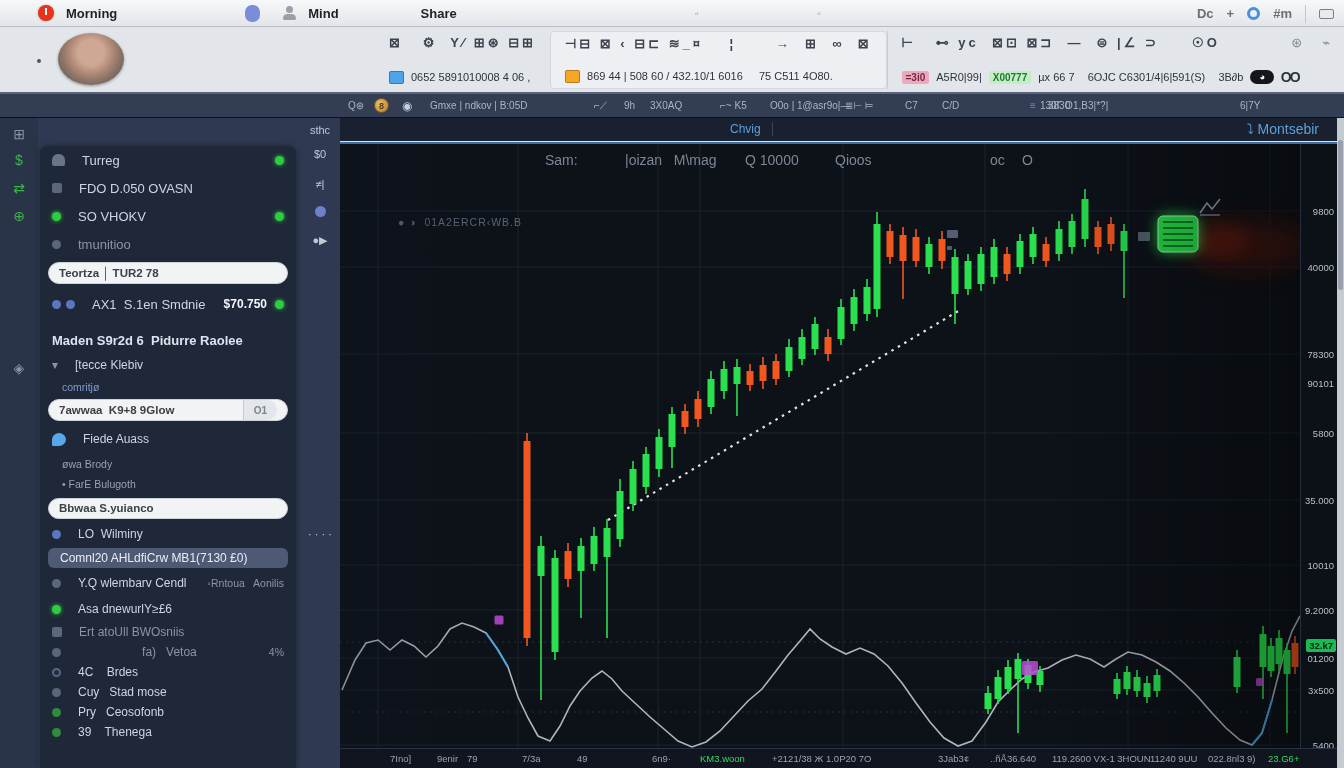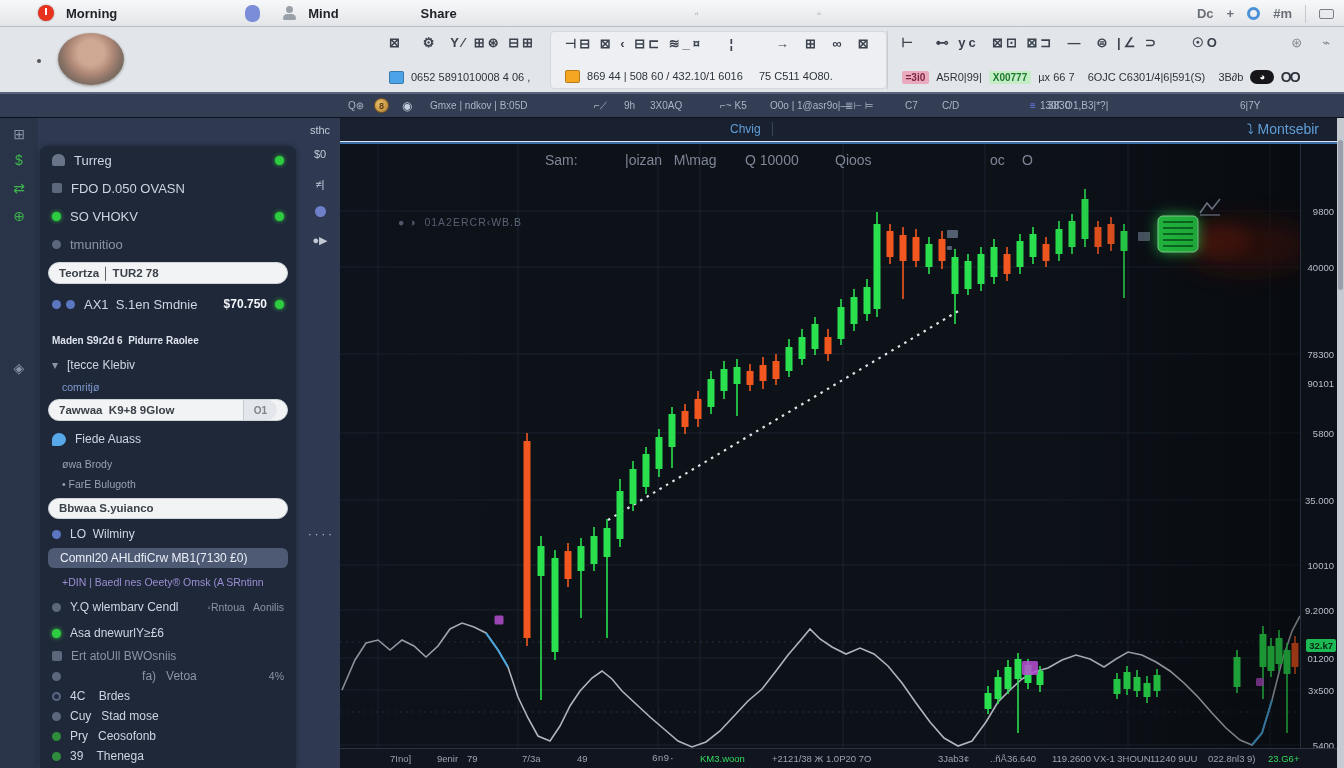--- a/index.html
+++ b/index.html
@@ -55,25 +55,25 @@
 
   
   #sidebar { position:absolute; left:0; top:118px; width:340px; height:650px; background:#2f3a52; }
   #rail { position:absolute; left:0; top:0; width:38px; height:650px; background:#2a3449; }
   .rail-ic { position:absolute; left:0; width:38px; text-align:center; font-size:14px; color:#8a93a8; }
   .rail-ic.grn { color:#3bb54a; }
   #sb-header { position:absolute; left:50px; top:3px; width:250px; height:24px; color:#d7dde8;
     font-size:13px; font-weight:bold; line-height:24px; white-space:pre; }
   #sb-card { position:absolute; left:40px; top:28px; width:256px; height:622px;
     background:#1f2838; border-radius:8px 8px 0 0; box-shadow:0 0 6px rgba(0,0,0,.4); overflow:hidden; }
-  .sbrow { display:flex; align-items:center; padding:0 12px; color:#cdd5e2; font-size:13px; white-space:pre; cursor:default; }
+  .sbrow { display:flex; align-items:center; padding:0 12px; color:#cdd5e2; font-size:13px; white-space:pre; cursor:default;gap:8px; }
   .sbrow .lab { flex:1 1 auto; overflow:hidden; }
   .sbrow.sect2 { font-size:12px; }
   .sbrow.dim { color:#8b94a6; }
-  .sb-head { color:#dde3ee; font-weight:bold; font-size:10px; padding:0 12px; display:flex; align-items:center; white-space:pre; }
+  .sb-head { color:#dde3ee; font-weight:bold; font-size:13px; padding:0 12px; display:flex; align-items:center; white-space:pre; }
   .sb-small { color:#97a1b4; font-size:10.5px; padding:0 22px; display:flex; align-items:center; white-space:pre; }
   .ic { flex:0 0 auto; margin-right:9px; }
   .dot { width:9px; height:9px; border-radius:50%; }
   .dot.g { background:#2ecc40; box-shadow:0 0 4px #2ecc40; }
   .dot.gd { background:#2e8c3c; }
   .dot.gr { background:#5c677c; }
   .dot.bl { background:#5b77c0; }
   .sq { width:10px; height:10px; border-radius:2px; background:#5c677c; }
   .bell { width:13px; height:12px; background:#6a7488; border-radius:6px 6px 2px 2px; }
   .bird { width:14px; height:13px; background:#57a8e8; border-radius:50% 50% 50% 10%; }
@@ -202,21 +202,20 @@
       <div class="sbrow sect2" style="height: 30px;"><span class="ic bird"></span><span class="lab">Fiede Auass</span></div>
       <div class="sb-small" style="height: 20px;">øwa Brody</div>
       <div class="sb-small" style="height: 20px;">• FarE Bulugoth</div>
       <div style="height: 28px; display: flex; align-items: center;">
         <div class="sb-input" style="height: 21px; flex: 1 1 auto; margin: 0px 8px;"><span>Bbwaa S.yuianco</span></div>
       </div>
       <div class="sbrow sect2" style="height: 24px;"><span class="ic dot bl"></span><span class="lab">LO  Wilminy</span></div>
       <div style="height: 24px; display: flex; align-items: center;">
         <div class="sb-selected" style="height: 20px; flex: 1 1 auto; margin: 0px 8px;">Comnl20 AHLdfiCrw MB1(7130 £0)</div>
       </div>
-      <div class="sb-small" style="color: rgb(155, 143, 212); height: 24px;">+DIN | Baedl nes Oeety® Omsk (A SRntinn</div>
       <div class="sbrow sect2" style="height: 26px;"><span class="ic dot gr"></span><span class="lab">Y.Q wlembarv Cendl</span><span class="trail"><span style="font-size: 10.5px; color: rgb(139, 148, 166);">◦Rntoua   Aonilis</span></span></div>
       <div class="sbrow sect2" style="height: 26px;"><span class="ic dot g"></span><span class="lab">Asa dnewurlY≥£6</span></div>
       <div class="sbrow sect2 dim" style="height: 20px;"><span class="ic sq"></span><span class="lab">Ert atoUll BWOsniis</span></div>
       <div class="sbrow sect2 dim" style="height: 20px; text-align: center;"><span class="ic dot gr"></span><span class="lab">fa)   Vetoa</span><span class="trail"><span style="font-size: 10.5px; color: rgb(139, 148, 166);">4%</span></span></div>
       <div class="sbrow sect2" style="height: 20px;"><span class="ic dot" style="background: rgb(35, 44, 64); border: 2px solid rgb(90, 102, 128);"></span><span class="lab">4C    Brdes</span></div>
       <div class="sbrow sect2" style="height: 20px;"><span class="ic dot gr"></span><span class="lab">Cuy   Stad mose</span></div>
       <div class="sbrow sect2" style="height: 20px;"><span class="ic dot gd"></span><span class="lab">Pry   Ceosofonb</span></div>
       <div class="sbrow sect2" style="height: 20px;"><span class="ic dot gd"></span><span class="lab">39    Thenega</span></div>
     </div>
   <div id="sb-miniicons">
@@ -434,21 +433,21 @@
     <div class="ylab" style="top: 541px;">3x500</div>
     <div class="ylab" style="top: 596px;">5400</div>
     <div class="ytag" style="top: 495px;">32.k7</div>
   </div>
 <div id="xaxis">
     <div class="xlab" style="left: 50px;">7Ino]</div>
     <div class="xlab" style="left: 97px;">9enir</div>
     <div class="xlab" style="left: 127px;">79</div>
     <div class="xlab" style="left: 182px;">7/3a</div>
     <div class="xlab" style="left: 237px;">49</div>
-    <div class="xlab" style="left: 312px; font-family: Liberation Mono, monospace;">6n9·</div>
+    <div class="xlab" style="left: 312px;">6n9·</div>
     <div class="xlab grn" style="left: 360px;">KM3.woon</div>
     <div class="xlab" style="left: 432px;">+2121/38 Ж 1.0P20 7O</div>
     <div class="xlab" style="left: 598px;">3Jab3¢</div>
     <div class="xlab" style="left: 650px;">..ñÅ36.640</div>
     <div class="xlab" style="left: 712px;">119.2600 VX-1 3HOUN</div>
     <div class="xlab" style="left: 810px;">11240 9UU</div>
     <div class="xlab" style="left: 868px;">022.8nl3 9)</div>
     <div class="xlab grn" style="left: 928px;">23.G6+</div>
   </div>
 <div id="scrollbar">

